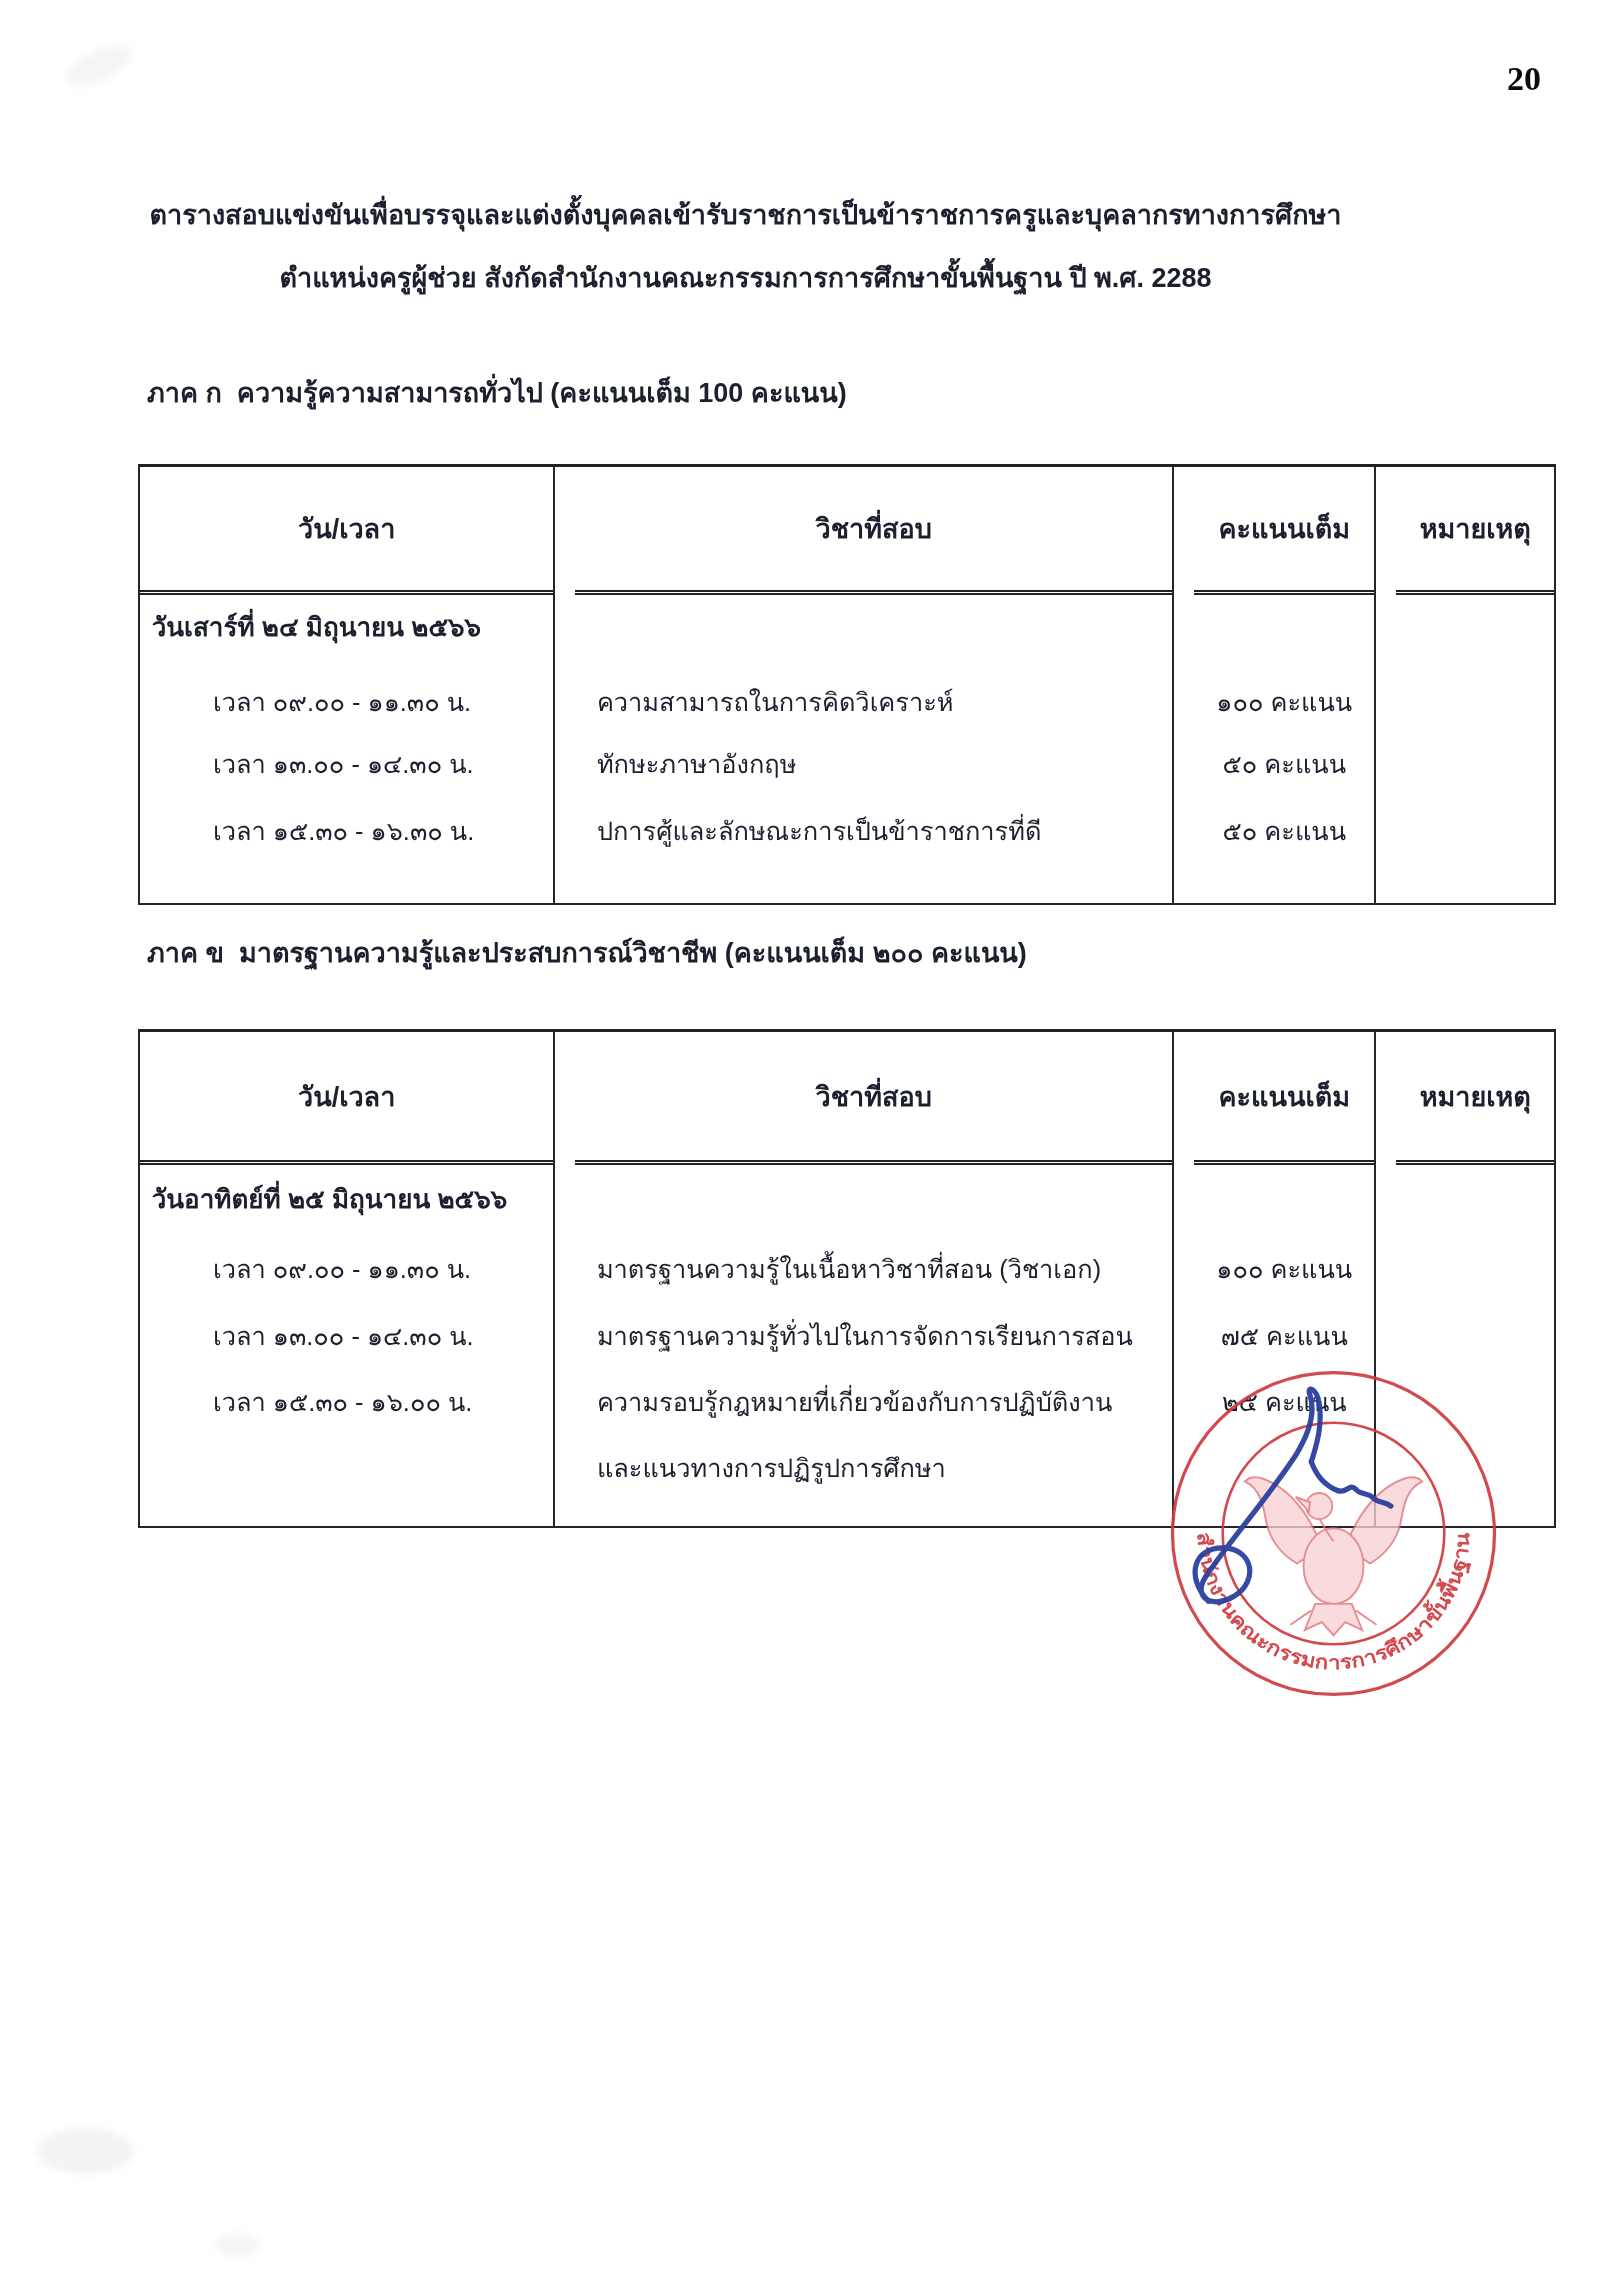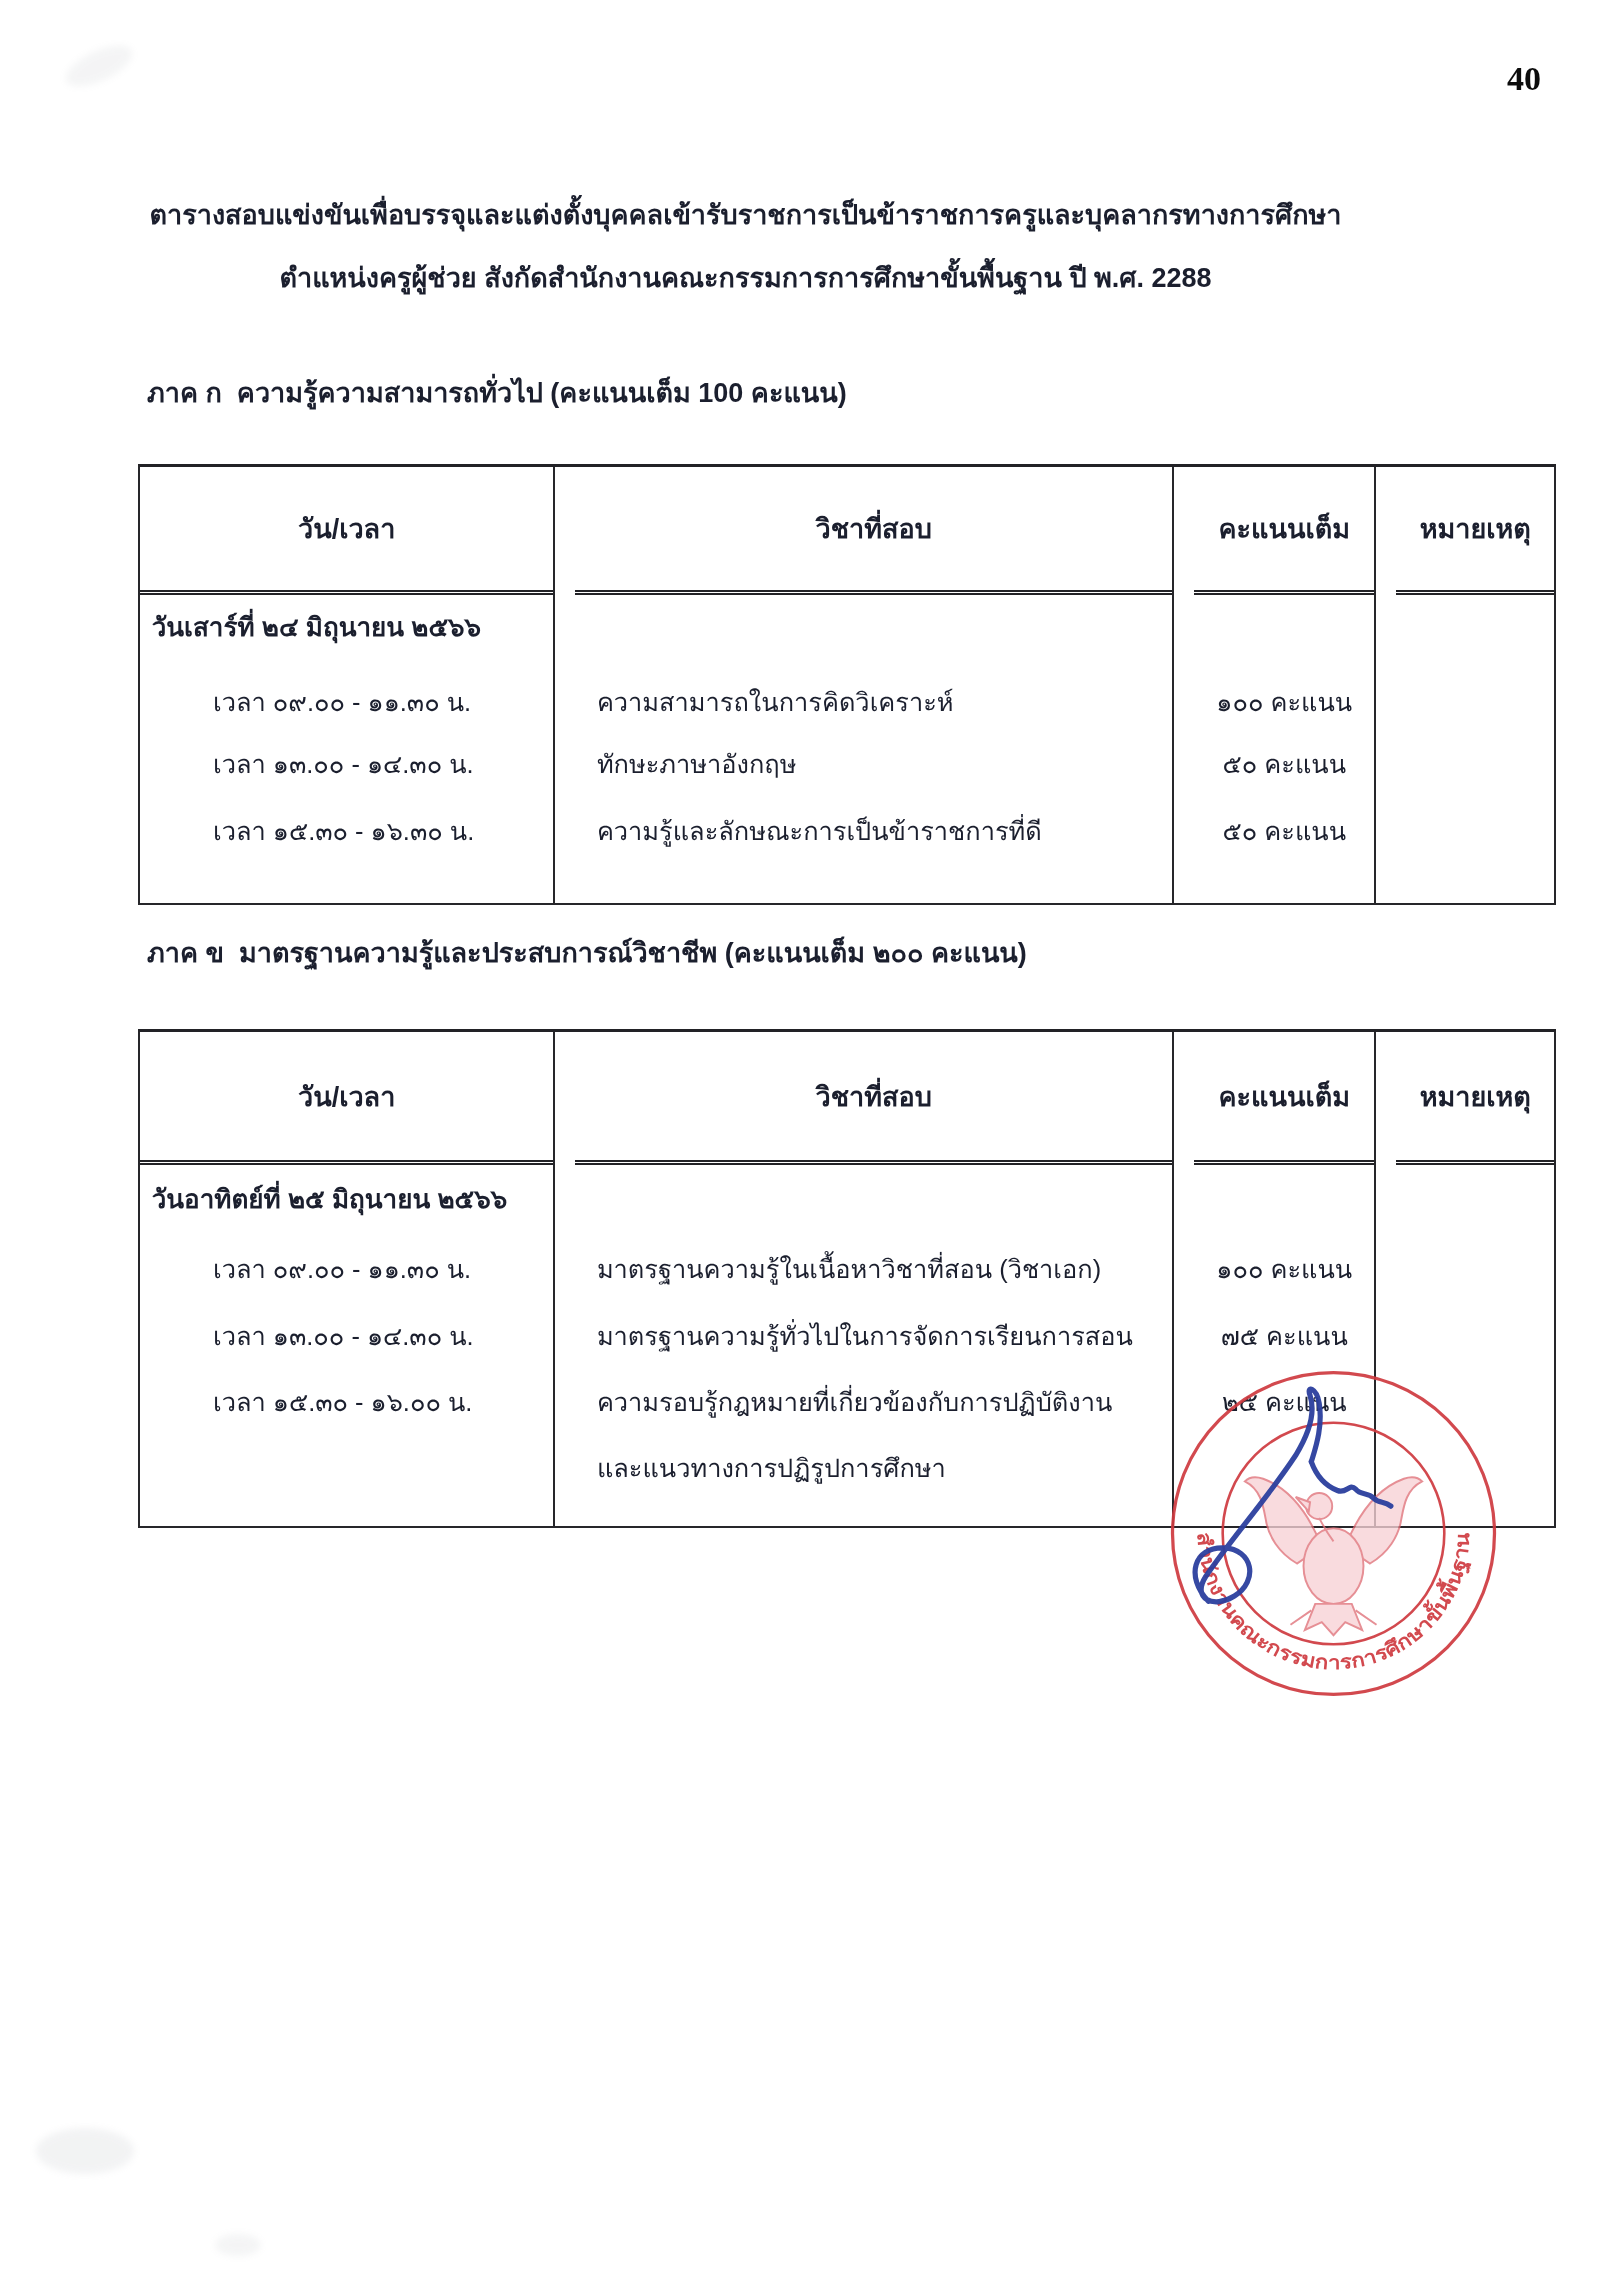--- a/index.html
+++ b/index.html
@@ -28,21 +28,21 @@
   .line.day{font-weight:700;font-size:26px;}
   .line.score{left:0;right:0;text-align:center;}
   .stamp{position:absolute;left:1151px;top:1351px;width:365px;height:365px;}
   .smudge{position:absolute;background:#9aa0a6;border-radius:50%;filter:blur(3.9px);}
 </style>
 </head>
 <body>
 
 <div class="page">
 
-  <div class="pageno">40</div>
+  <div class="pageno">20</div>
 
   <div class="title-block">
     <div class="title-line">ตารางสอบแข่งขันเพื่อบรรจุและแต่งตั้งบุคคลเข้ารับราชการเป็นข้าราชการครูและบุคลากรทางการศึกษา</div>
     <div class="title-line">ตำแหน่งครูผู้ช่วย สังกัดสำนักงานคณะกรรมการการศึกษาขั้นพื้นฐาน ปี พ.ศ. 2288</div>
   </div>
 
   <div class="sec-head" style="top:371px;">ภาค ก  ความรู้ความสามารถทั่วไป (คะแนนเต็ม 100 คะแนน)</div>
 
   <div class="dtable" style="top:464px;width:1418px;height:441px;">
     <div class="dt-col" style="width:435px;">
@@ -52,21 +52,21 @@
         <div class="line" style="top:89px;left:73px;">เวลา ๐๙.๐๐ - ๑๑.๓๐ น.</div>
         <div class="line" style="top:151px;left:73px;">เวลา ๑๓.๐๐ - ๑๔.๓๐ น.</div>
         <div class="line" style="top:218px;left:73px;">เวลา ๑๕.๓๐ - ๑๖.๓๐ น.</div>
       </div>
     </div>
     <div class="dt-col" style="width:627px;">
       <div class="dt-th" style="height:128px;">วิชาที่สอบ</div>
       <div class="dt-body" style="height:307px;">
         <div class="line" style="top:89px;left:21.5px;">ความสามารถในการคิดวิเคราะห์</div>
         <div class="line" style="top:151px;left:21.5px;">ทักษะภาษาอังกฤษ</div>
-        <div class="line" style="top:218px;left:21.5px;">ความรู้และลักษณะการเป็นข้าราชการที่ดี</div>
+        <div class="line" style="top:218px;left:21.5px;">ปการศู้และลักษณะการเป็นข้าราชการที่ดี</div>
       </div>
     </div>
     <div class="dt-col" style="width:191px;">
       <div class="dt-th" style="height:128px;">คะแนนเต็ม</div>
       <div class="dt-body" style="height:307px;">
         <div class="line score" style="top:89px;">๑๐๐ คะแนน</div>
         <div class="line score" style="top:151px;">๕๐ คะแนน</div>
         <div class="line score" style="top:218px;">๕๐ คะแนน</div>
       </div>
     </div>

